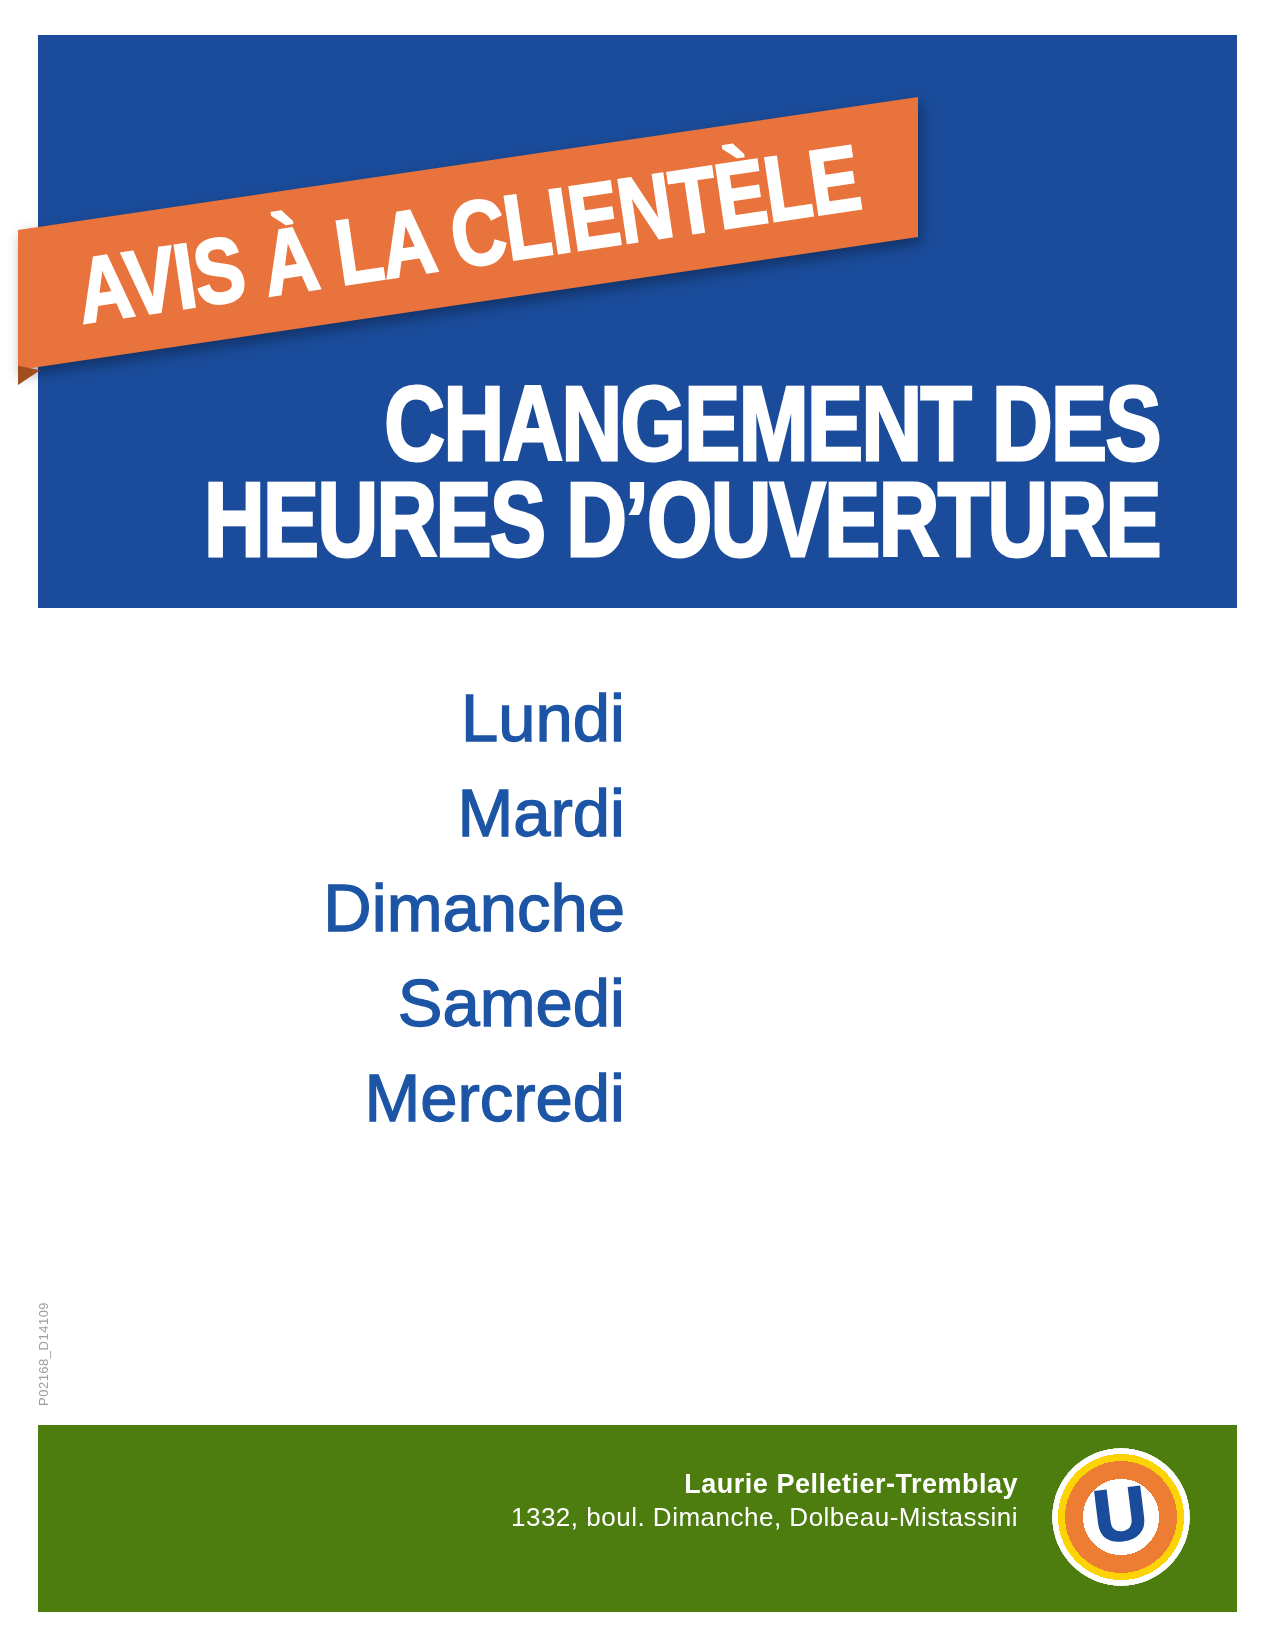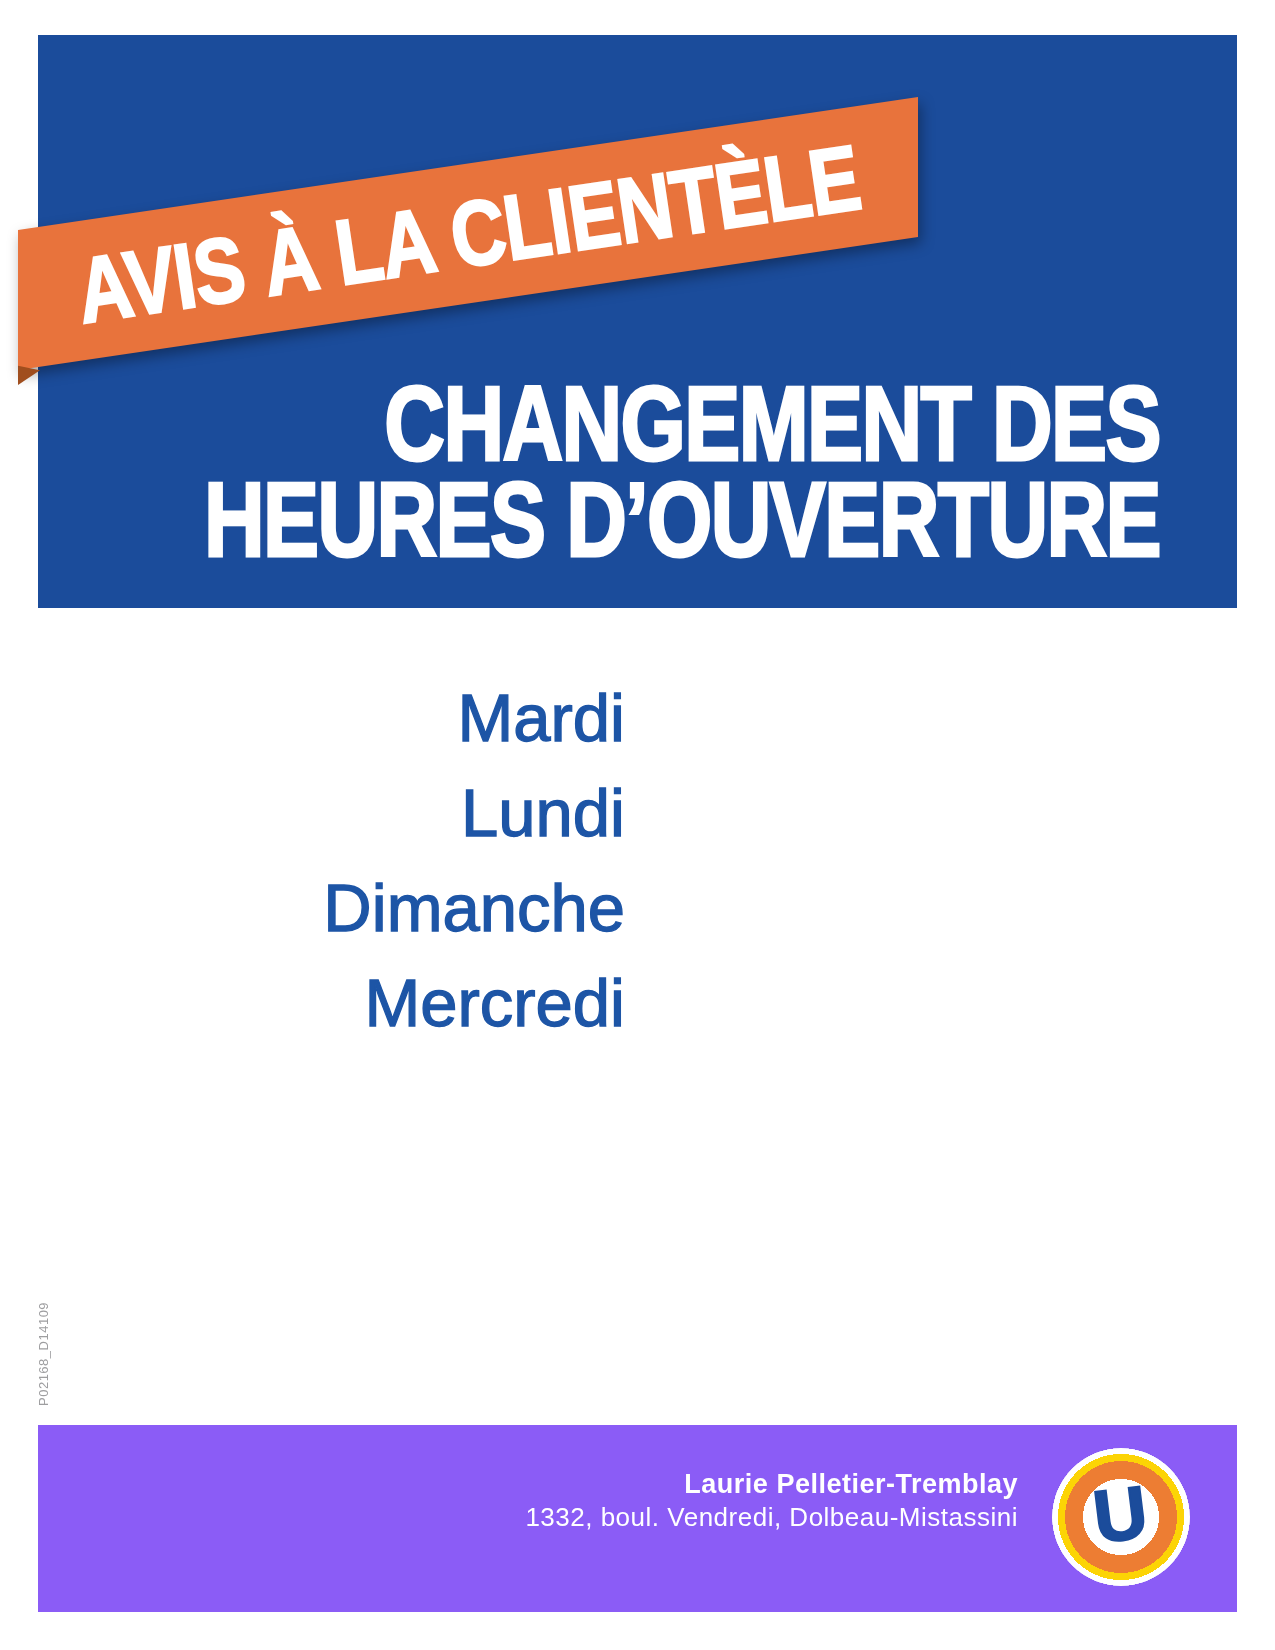--- a/index.html
+++ b/index.html
@@ -30,21 +30,21 @@
             font-weight:700;font-size:105px;line-height:96px;letter-spacing:-2px;
             transform:scaleX(0.80);transform-origin:100% 0;
             -webkit-text-stroke:3px #ffffff;white-space:nowrap;}
 
   
   .days{right:650px;top:670px;text-align:right;color:#1d55a6;
         font-size:67px;line-height:95px;font-weight:400;
         -webkit-text-stroke:1.3px #1d55a6;white-space:nowrap;}
 
   
-  .footer-bar{left:38px;top:1425px;width:1199px;height:187px;background:#8b5cf6;}
+  .footer-bar{left:38px;top:1425px;width:1199px;height:187px;background:#4d7c0f;}
   .footer-text{position:absolute;right:219px;top:43px;text-align:right;color:#ffffff;}
   .footer-name{font-weight:700;font-size:27px;line-height:33px;letter-spacing:0.5px;}
   .footer-line{font-weight:400;font-size:26px;line-height:33px;letter-spacing:0.5px;}
 
   
   .logo{position:absolute;left:1014px;top:23px;width:138px;height:138px;border-radius:50%;
         background:radial-gradient(circle closest-side,
           #ffffff 0 38px,
           #ed7d33 38px 56px,
           #fcd405 56px 63px,
@@ -71,29 +71,30 @@
   </div>
 </div>
 <div class="abs fold"></div>
 
 <div class="abs headline">
   <div>CHANGEMENT DES</div>
   <div>HEURES D’OUVERTURE</div>
 </div>
 
 <div class="abs days">
+  <div>Lundi</div>
   <div>Mardi</div>
-  <div>Lundi</div>
   <div>Dimanche</div>
+  <div>Samedi</div>
   <div>Mercredi</div>
 </div>
 
 <div class="abs footer-bar">
   <div class="footer-text">
     <div class="footer-name">Laurie Pelletier-Tremblay</div>
-    <div class="footer-line">1332, boul. Vendredi, Dolbeau-Mistassini</div>
+    <div class="footer-line">1332, boul. Dimanche, Dolbeau-Mistassini</div>
   </div>
   <div class="logo">
     <span class="logo-u">U</span>
   </div>
 </div>
 
 <div class="abs print-code">P02168_D14109</div>
 
 </body></html>

